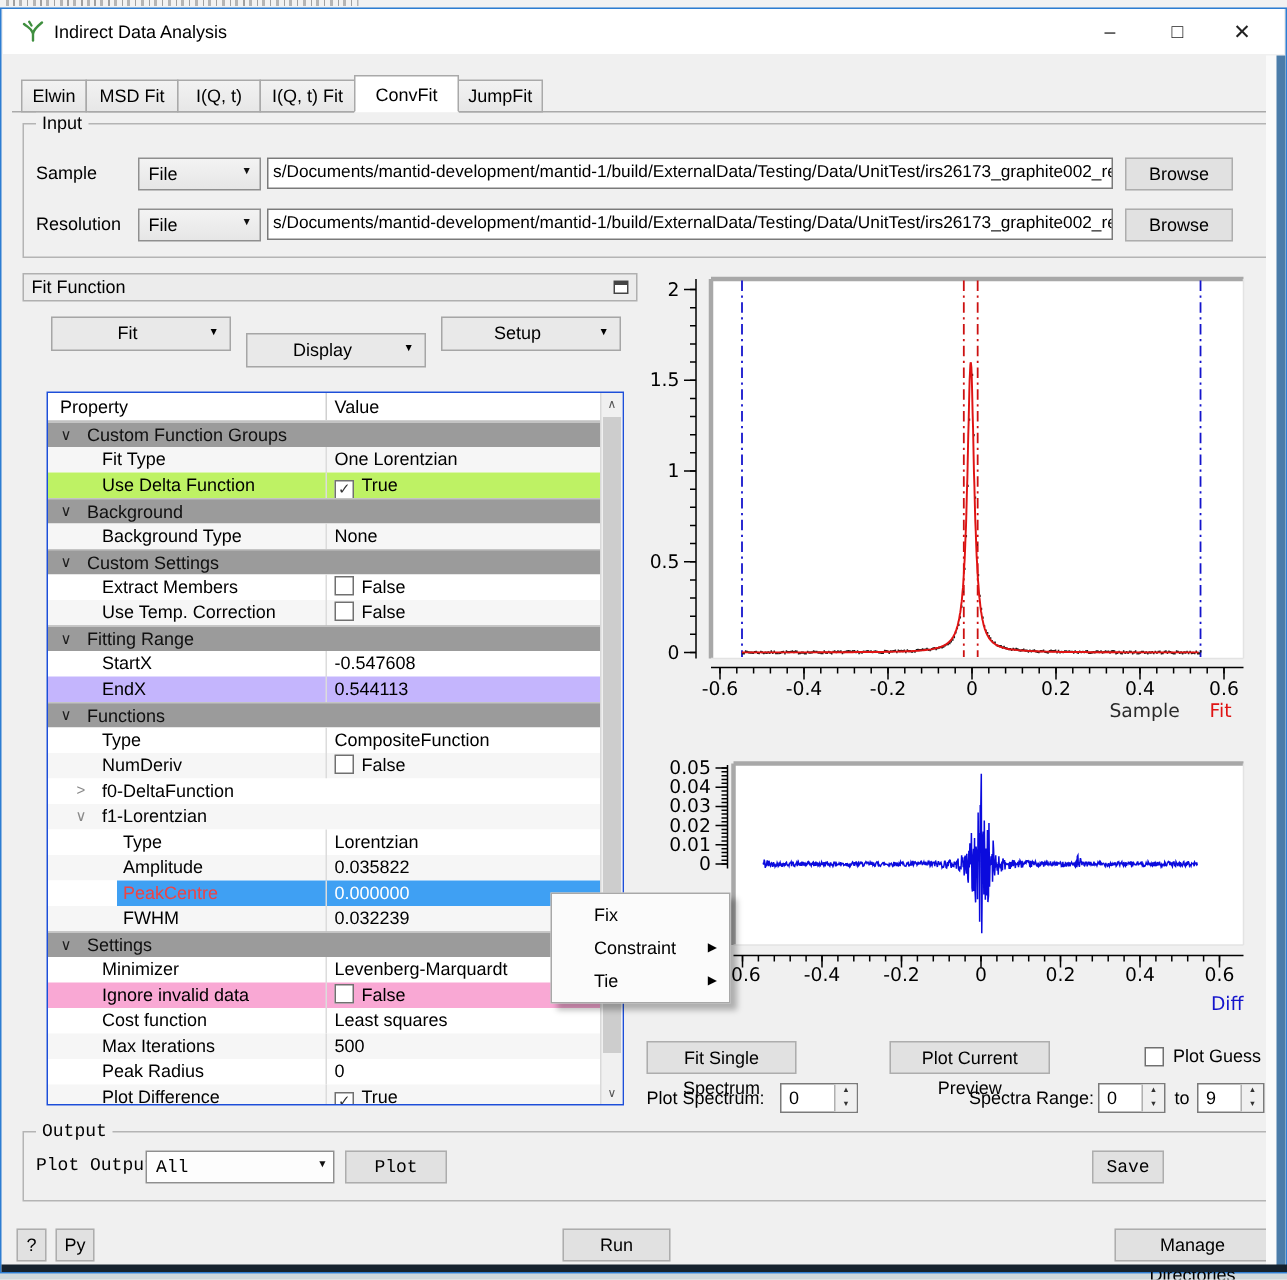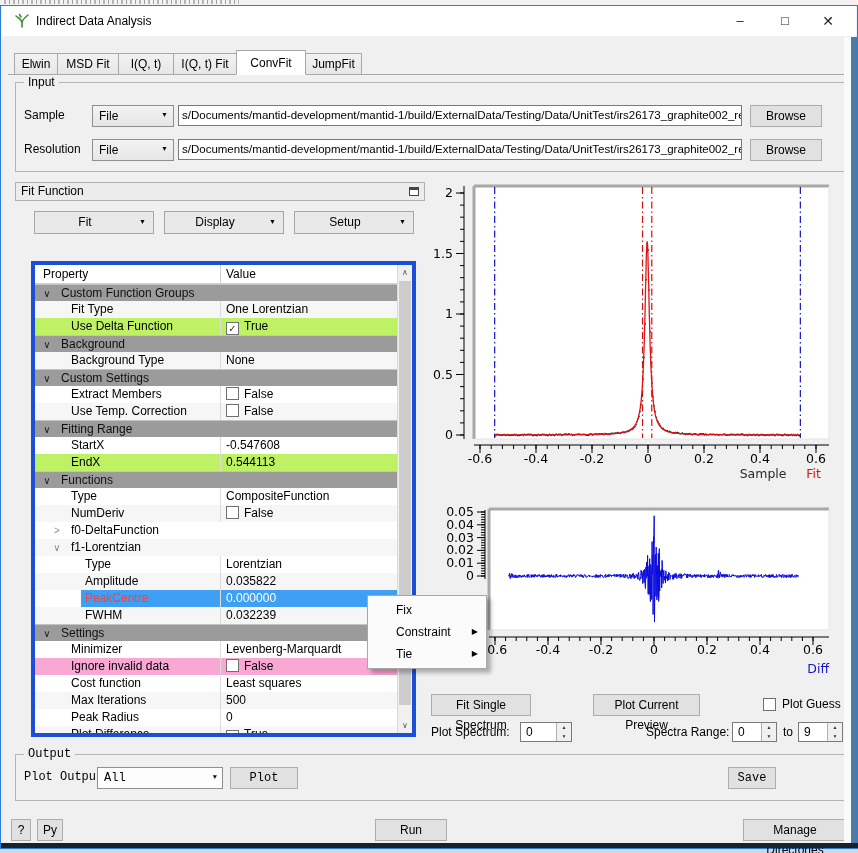--- a/index.html
+++ b/index.html
@@ -44,21 +44,21 @@
   .dock-header .t { position:absolute; left:5px; top:0; line-height:17px; font-size:12px; }
   .float-icon { position:absolute; right:5px; top:4px; width:10px; height:9px; border:1px solid #444; background:#fff; }
   .float-icon:before { content:""; position:absolute; left:0; right:0; top:0; height:2px; background:#444; }
 
   .menu-btn { position:absolute; top:205px; width:120px; height:23px; background:#e9e9e9; border:1px solid #a6a6a6; }
   .menu-btn .lbl { position:absolute; left:0; right:18px; text-align:center; line-height:21px; }
   .menu-btn .arr { position:absolute; right:7px; top:50%; margin-top:-5px; font-size:7px; }
 
   
   .ptable { position:absolute; left:30px; top:255px; width:385px; height:476px; background:#fff;
-            border:4px solid #1d4ed8; overflow:hidden; }
+            border:1px solid #1d4ed8; overflow:hidden; }
   .ptable .thead { position:absolute; left:0; top:0; width:369px; height:19px; background:#fff; border-bottom:1px solid #d0d0d0; }
   .ptable .thead .c1 { position:absolute; left:8px; line-height:18px; }
   .ptable .thead .c2 { position:absolute; left:191px; line-height:18px; }
   .ptable .thead .hdiv { position:absolute; left:185px; top:0; bottom:0; width:1px; background:#d0d0d0; }
   .rows { position:absolute; left:0; top:19px; width:369px; }
   .trow { position:relative; width:369px; height:17px; line-height:17px; font-size:12px; }
   .trow .sel { position:absolute; left:46px; right:0; top:0; bottom:0; background:#3fa0f3; }
   .trow .pdiv { position:absolute; left:185px; top:0; bottom:0; width:1px; background:#dcdcdc; }
   .trow .plabel { position:absolute; top:0; }
   .trow .pvalue { position:absolute; left:191px; top:0; }
@@ -146,21 +146,21 @@
   </div>
 
   <div class="dock-header">
     <span class="t">Fit Function</span>
     <span class="float-icon"></span>
   </div>
   <div class="menu-btn" style="left:33px;">
     <span class="lbl">Fit</span>
     <span class="arr">▼</span>
   </div>
-  <div class="menu-btn" style="left:163px;">
+  <div class="menu-btn" style="left:163px;margin-top:11px;">
     <span class="lbl">Display</span>
     <span class="arr">▼</span>
   </div>
   <div class="menu-btn" style="left:293px;">
     <span class="lbl">Setup</span>
     <span class="arr">▼</span>
   </div>
 
   <div class="ptable">
     <div class="thead">
@@ -208,21 +208,21 @@
         </div>
         <div class="trow grp">
           <span class="chev">∨</span>
                        <span class="plabel">Fitting Range</span>
         </div>
         <div class="trow" style="background: rgb(255, 255, 255);">
           <span class="pdiv"></span>
           <span class="plabel" style="left:36px;">StartX</span>
           <span class="pvalue" style="">-0.547608</span>
         </div>
-        <div class="trow" style="background: #bef264; text-decoration: underline;">
+        <div class="trow" style="background: #c4b5fd; text-decoration: underline;">
           <span class="pdiv"></span>
           <span class="plabel" style="left:36px;">EndX</span>
           <span class="pvalue" style="">0.544113</span>
         </div>
         <div class="trow grp">
           <span class="chev">∨</span>
                        <span class="plabel">Functions</span>
         </div>
         <div class="trow" style="background: rgb(255, 255, 255);">
           <span class="pdiv"></span>

